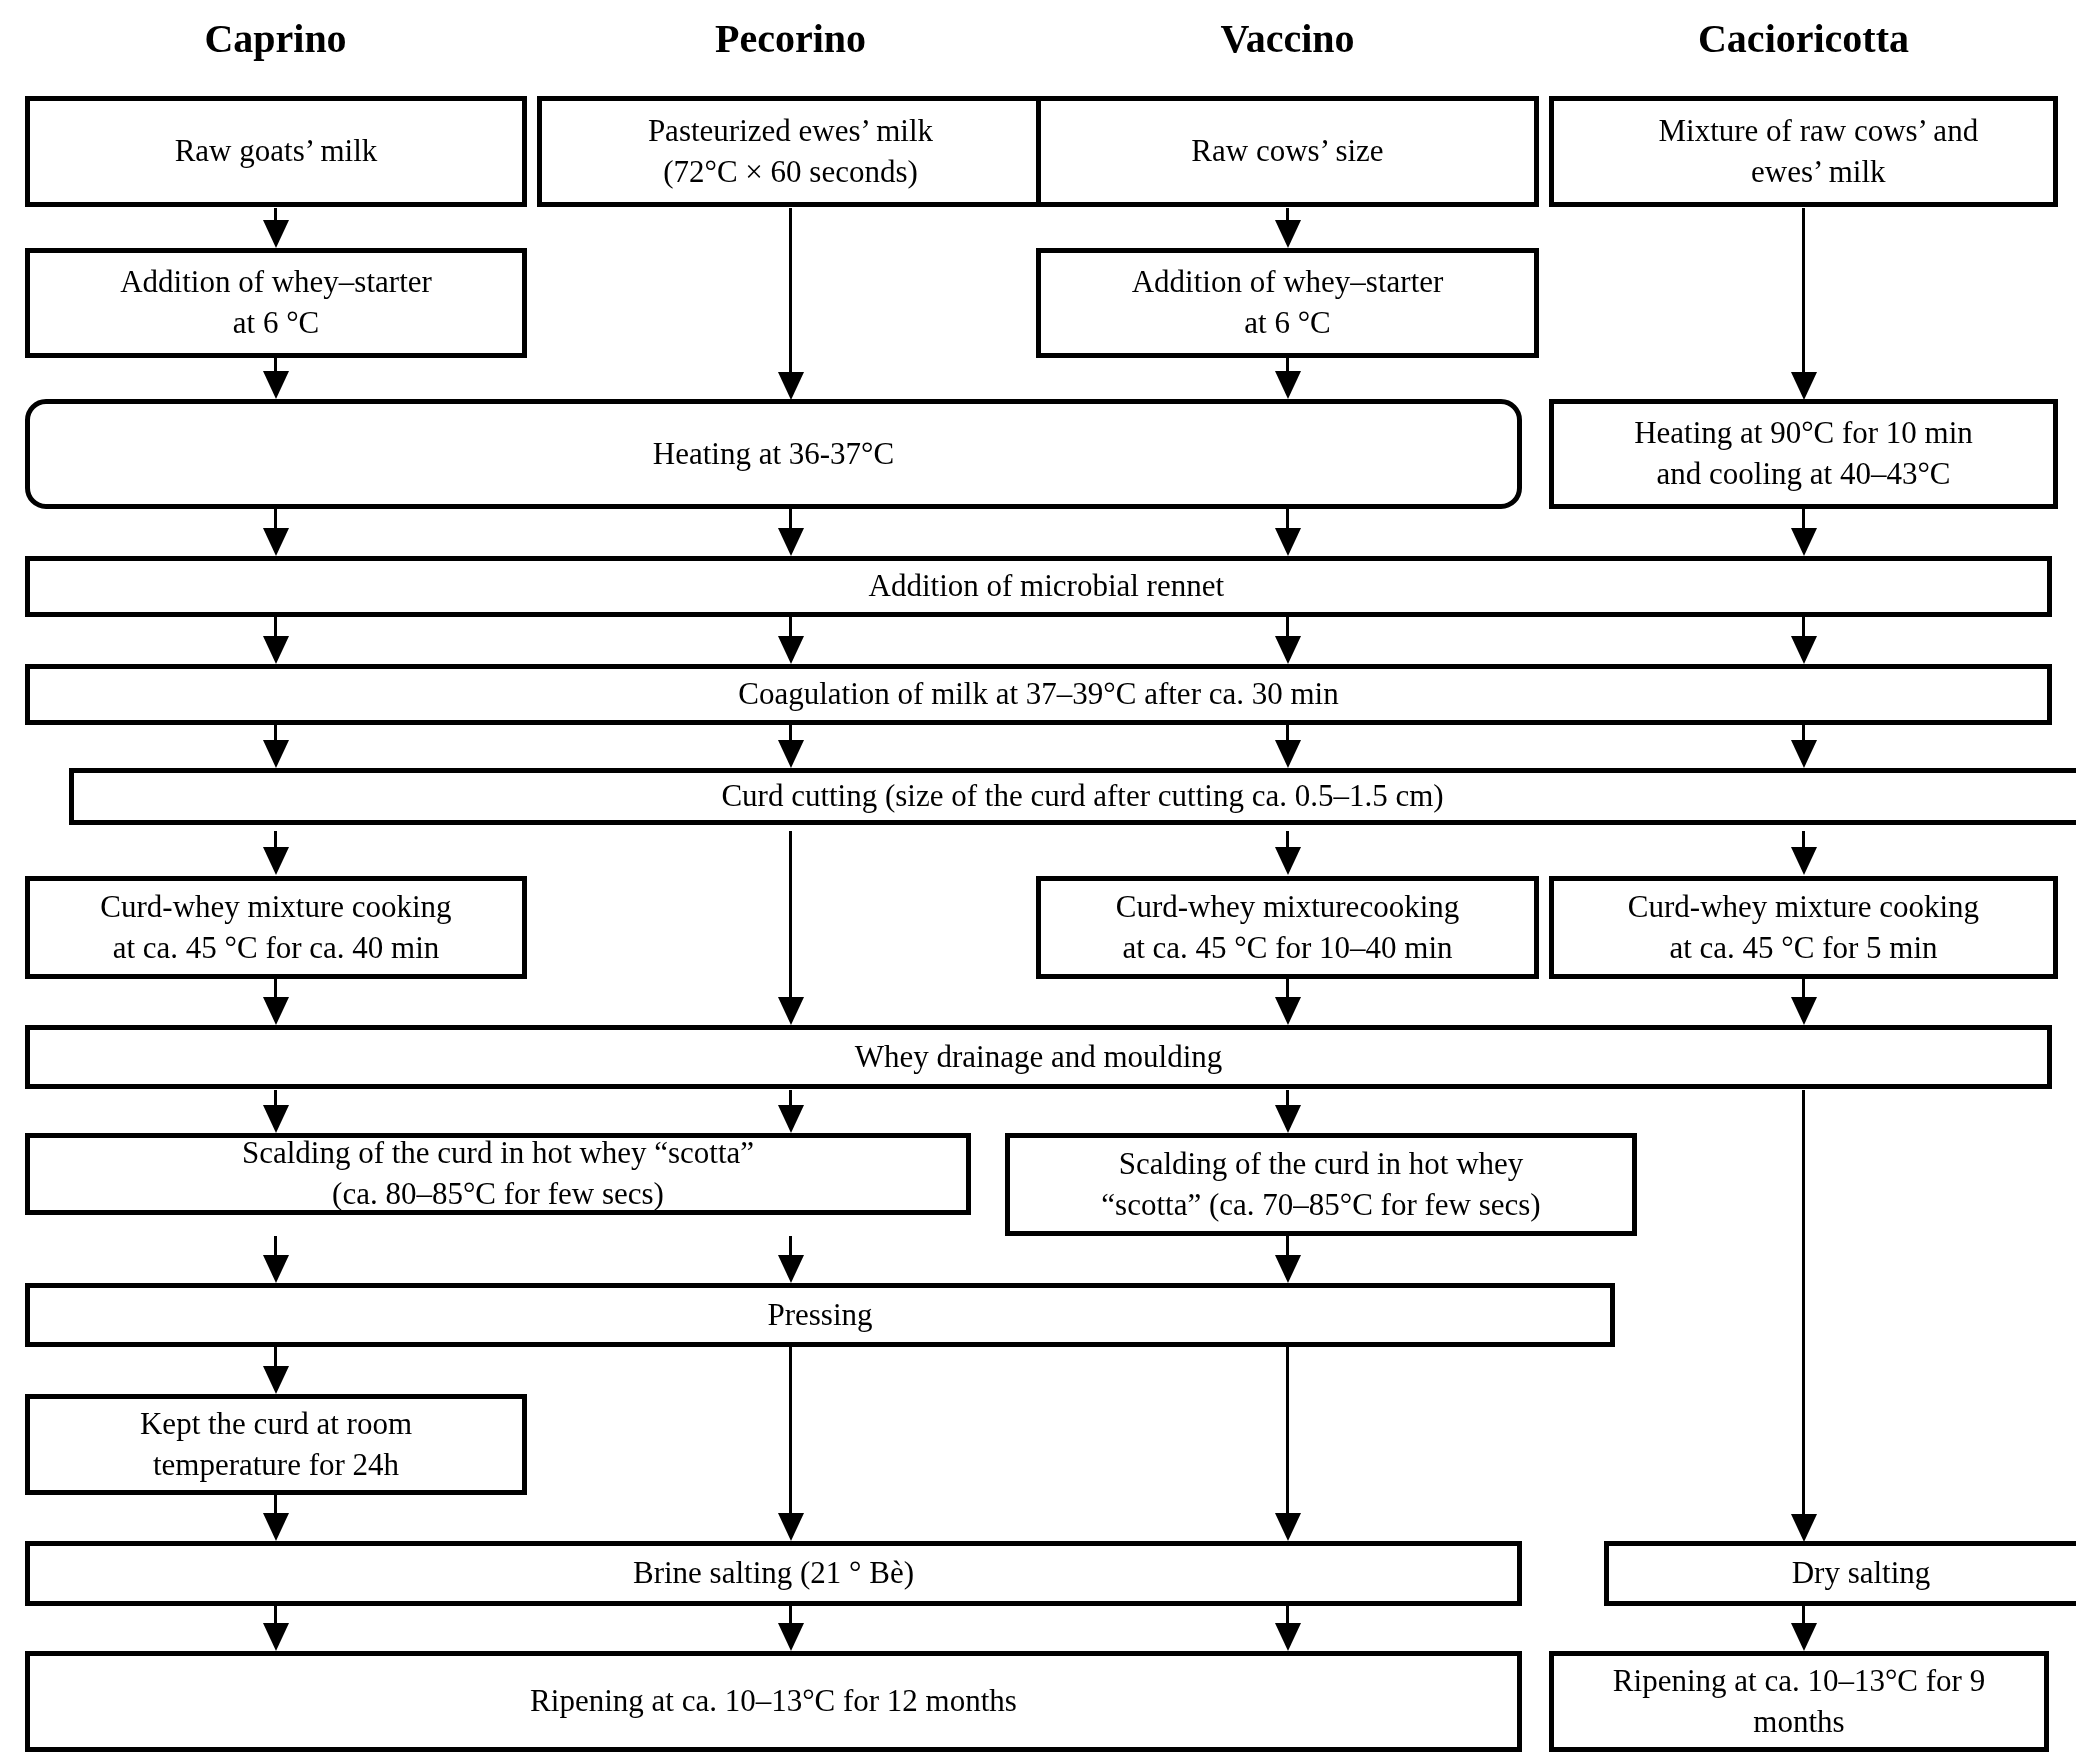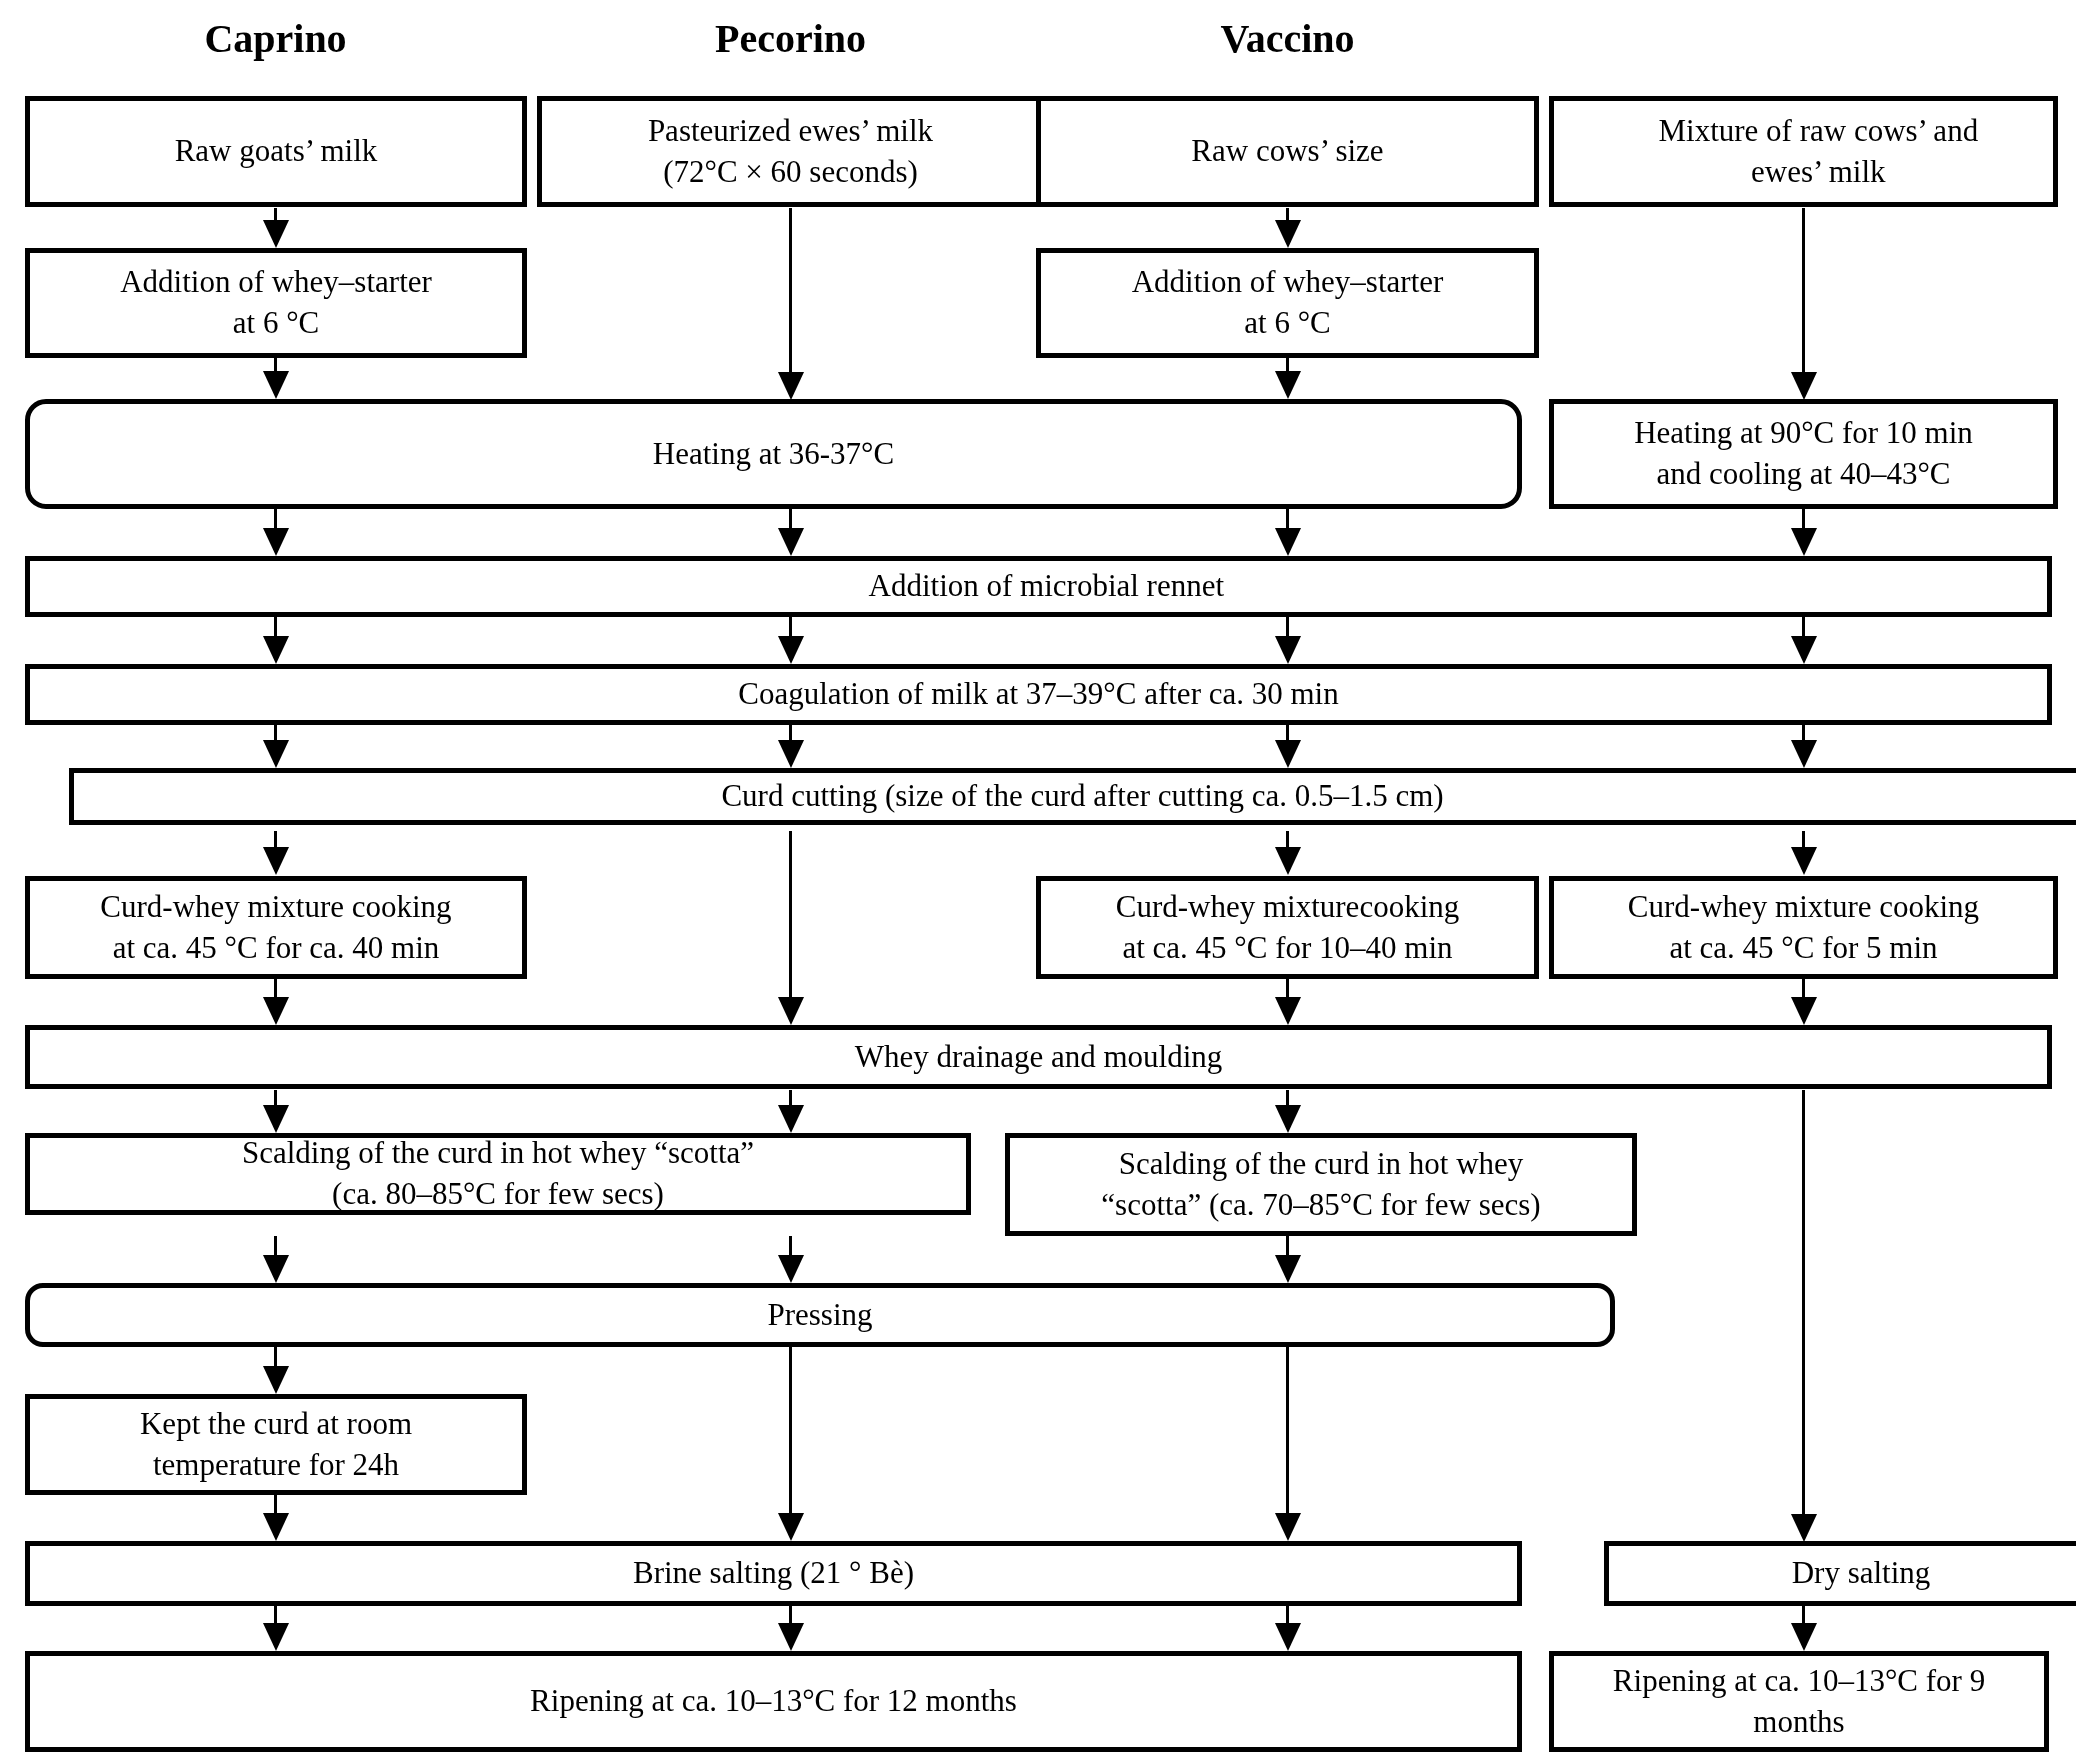--- a/index.html
+++ b/index.html
@@ -70,20 +70,21 @@
   }
 </style>
 </head>
 <body>
 
 <div id="canvas">
 
   <div class="col-header" style="left:59px;  top:7.4px; width:433px;">Caprino</div>
   <div class="col-header" style="left:574px; top:7.4px; width:433px;">Pecorino</div>
   <div class="col-header" style="left:1071px;top:7.4px; width:433px;">Vaccino</div>
+  <div class="col-header" style="left:1587px;top:7.4px; width:433px;">Cacioricotta</div>
 
   <div class="box" style="left:25px;  top:96px; width:502px; height:111px;">Raw goats’ milk</div>
   <div class="box" style="left:537px; top:96px; width:507px; height:111px;">Pasteurized ewes’ milk
 (72°C × 60 seconds)</div>
   <div class="box" style="left:1036px;top:96px; width:503px; height:111px;">Raw cows’ size</div>
   <div class="box" style="left:1549px;top:96px; width:509px; height:111px;padding-left:42px;">Mixture of raw cows’ and
 ewes’ milk</div>
 
   <div class="box" style="left:25px;  top:248px; width:502px; height:110px;">Addition of whey–starter
 at 6 °C</div>
@@ -105,21 +106,21 @@
   <div class="box" style="left:1549px;top:876px; width:509px; height:103px;">Curd-whey mixture cooking
 at ca. 45 °C for 5 min</div>
 
   <div class="box wide" style="left:25px; top:1025px; width:2027px; height:64px;">Whey drainage and moulding</div>
 
   <div class="box" style="left:25px;  top:1133px; width:946px; height:82px;">Scalding of the curd in hot whey “scotta”
 (ca. 80–85°C for few secs)</div>
   <div class="box" style="left:1005px;top:1133px; width:632px; height:103px;">Scalding of the curd in hot whey
 “scotta” (ca. 70–85°C for few secs)</div>
 
-  <div class="box wide" style="left:25px; top:1283px; width:1590px; height:64px;border-radius:18px;">Pressing</div>
+  <div class="box wide" style="left:25px; top:1283px; width:1590px; height:64px;">Pressing</div>
 
   <div class="box" style="left:25px; top:1394px; width:502px; height:101px;">Kept the curd at room
 temperature for 24h</div>
 
   <div class="box wide" style="left:25px;  top:1541px; width:1497px; height:65px;">Brine salting (21 ° Bè)</div>
   <div class="box" style="left:1604px;top:1541px; width:514px;  height:65px;">Dry salting</div>
 
   <div class="box wide" style="left:25px;  top:1651px; width:1497px; height:101px;">Ripening at ca. 10–13°C for 12 months</div>
   <div class="box" style="left:1549px;top:1651px; width:500px;  height:101px;">Ripening at ca. 10–13°C for 9
 months</div>

